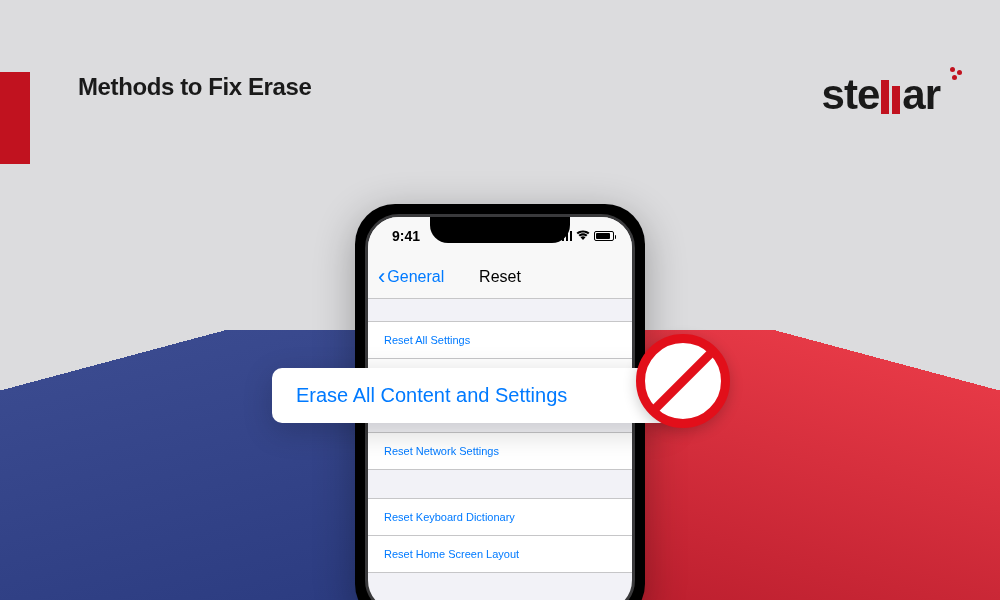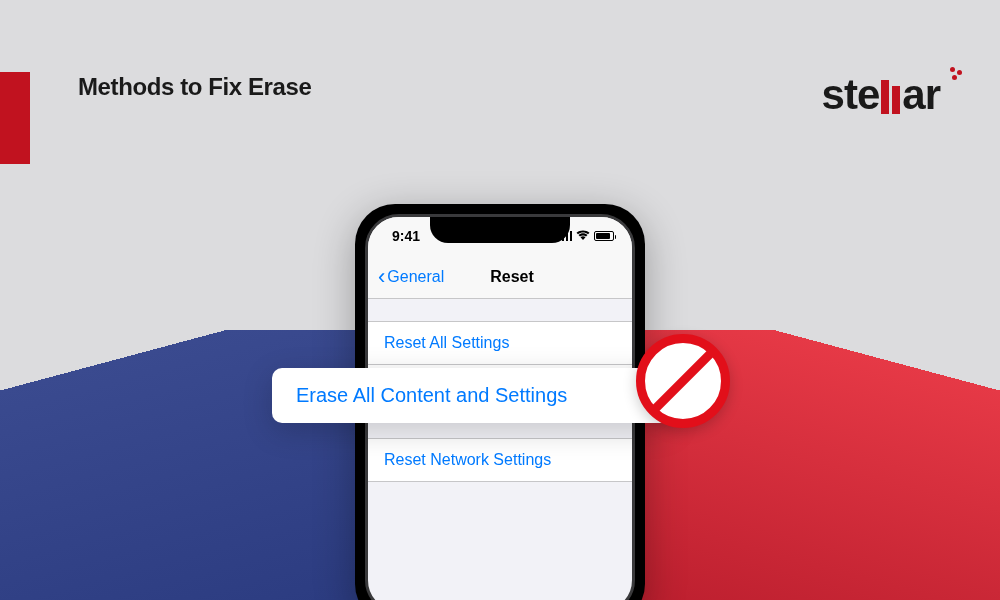--- a/index.html
+++ b/index.html
@@ -144,36 +144,35 @@
     }
     .back-chevron {
       font-size: 22px;
       margin-right: 2px;
     }
     .nav-title {
       position: absolute;
       left: 50%;
       transform: translateX(-50%);
       font-size: 16px;
-      font-weight: 700;
+      font-weight: 400;
       color: #000;
-      margin-left: 12px;
     }
     .settings-list {
       padding-top: 22px;
     }
     .list-group {
       background: #fff;
       border-top: 0.5px solid #c6c6c8;
       border-bottom: 0.5px solid #c6c6c8;
       margin-bottom: 28px;
     }
     .list-row {
       padding: 12px 16px;
-      font-size: 16px;
+      font-size: 11px;
       color: #007aff;
       border-bottom: 0.5px solid #c6c6c8;
     }
     .list-row:last-child { border-bottom: none; }
     .list-row.spacer {
       height: 44px;
       color: transparent;
     }
     .callout {
       position: absolute;
@@ -299,20 +298,24 @@
       <div class="nav-title">Reset</div>
     </div>
     <div class="settings-list">
       <div class="list-group">
         <div class="list-row">Reset All Settings</div>
         <div class="list-row spacer"></div>
       </div>
       <div class="list-group">
         <div class="list-row">Reset Network Settings</div>
       </div>
+      <div class="list-group">
+        <div class="list-row">Reset Keyboard Dictionary</div>
+        <div class="list-row">Reset Home Screen Layout</div>
+      </div>
     </div>
   </div>
 </div>
 
 <div class="callout">
   <span>Erase All Content and Settings</span>
 </div>
 
 <div class="prohibit-icon">
   <div class="prohibit-circle">

